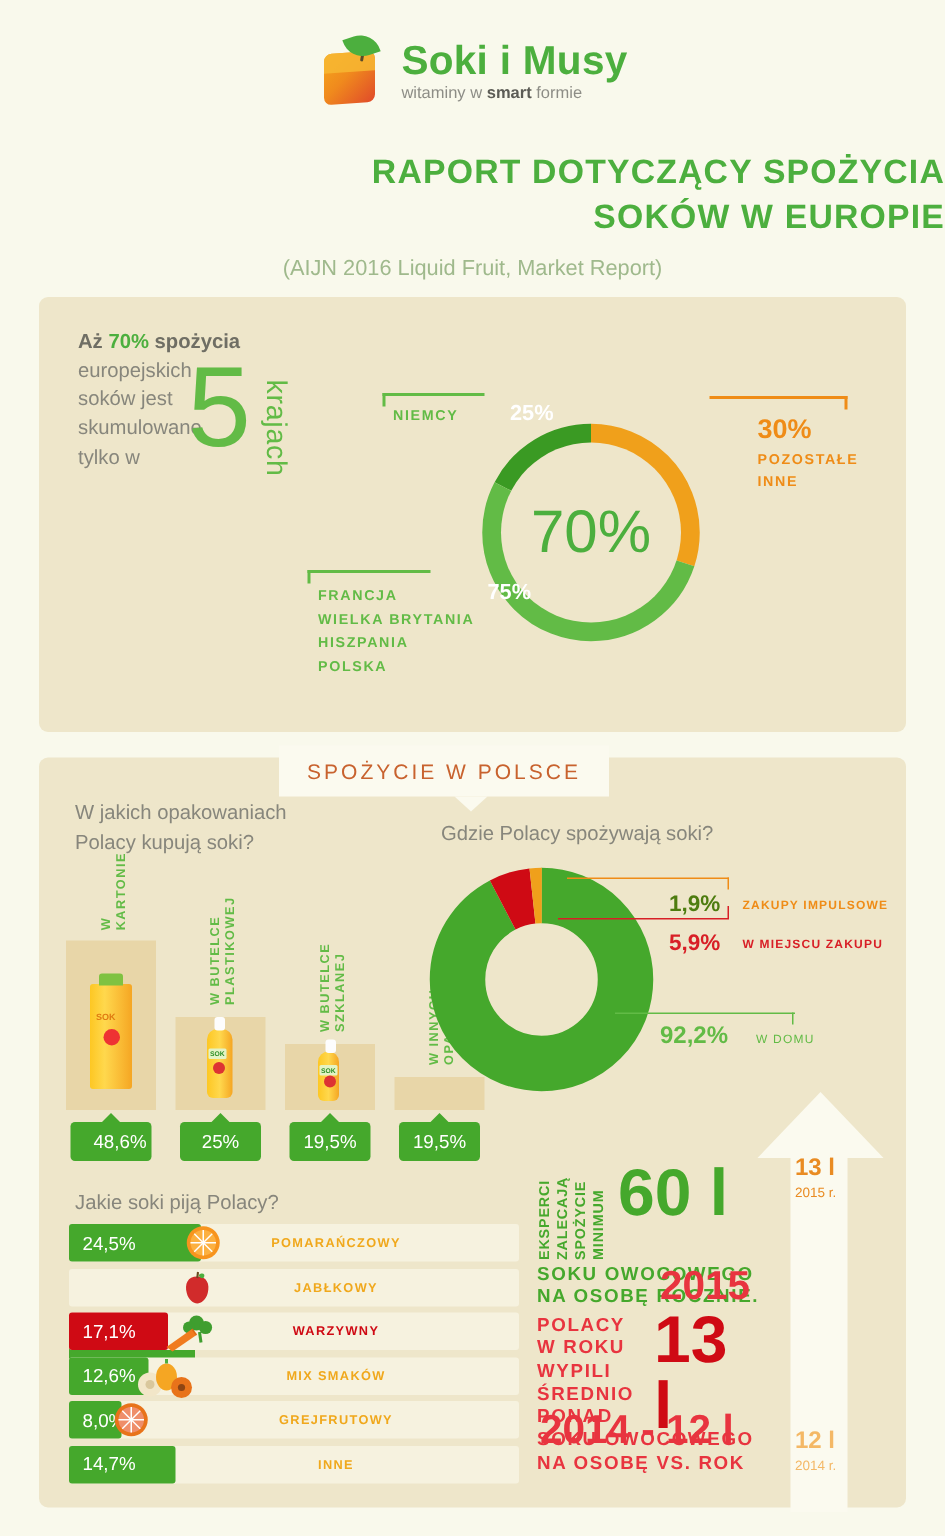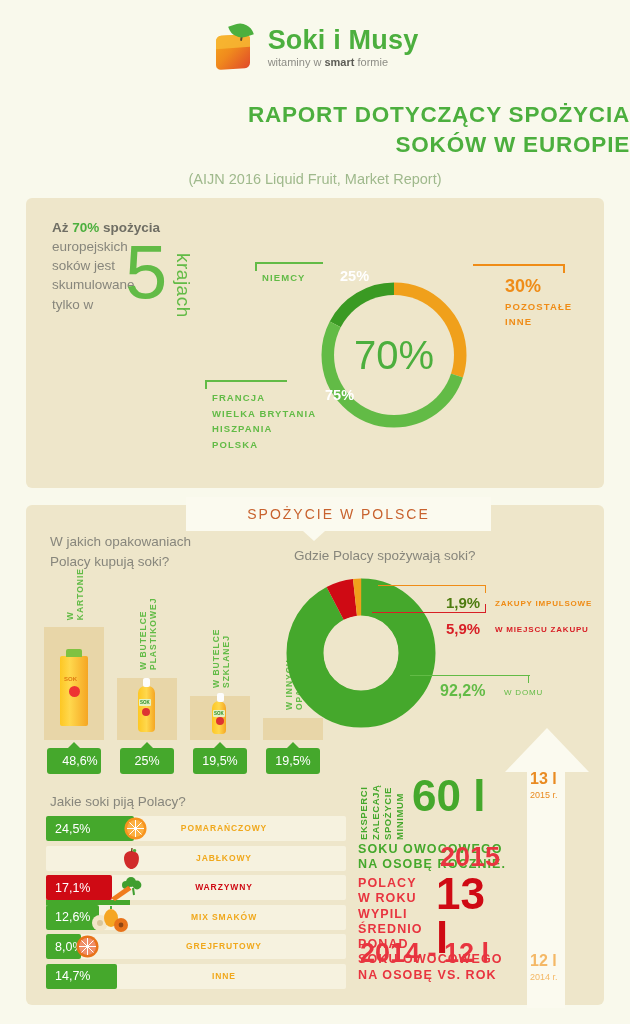--- a/index.html
+++ b/index.html
@@ -79,21 +79,21 @@
   #co-francja { left:212px; top:390px; font-size:9.5px; color:#62bb46; letter-spacing:1.1px; line-height:1.65; }
   #co-francja-line { left:205px; top:380px; width:82px; border-color:#62bb46; }
   #co-francja-tick { left:205px; top:380px; border-color:#62bb46; }
 
   #co-pozostale-num { left:505px; top:276px; font-size:18px; color:#ef8c17; }
   #co-pozostale-lbl { left:505px; top:299px; font-size:9.5px; color:#ef8c17; letter-spacing:1.1px; line-height:1.6; }
   #co-pozostale-line { left:473px; top:264px; width:92px; border-color:#ef8c17; }
   #co-pozostale-tick { left:563px; top:264px; border-color:#ef8c17; }
 
   
-  #banner { position:absolute; left:186px; top:497px; width:305px; height:34px;
+  #banner { position:absolute; left:186px; top:497px; width:220px; height:34px;
             background:#fbfaef; display:flex; align-items:center; justify-content:center; }
   #banner span { font-size:14px; color:#c8622e; letter-spacing:2px; }
   #banner-notch { position:absolute; left:303px; top:531px; width:0; height:0;
             border-left:11px solid transparent; border-right:11px solid transparent;
             border-top:10px solid #fbfaef; }
 
   
   .qhead { position:absolute; font-size:13.5px; color:#87867c; line-height:1.45; }
   #q-pack { left:50px; top:532px; }
   #q-where { left:294px; top:546px; }

